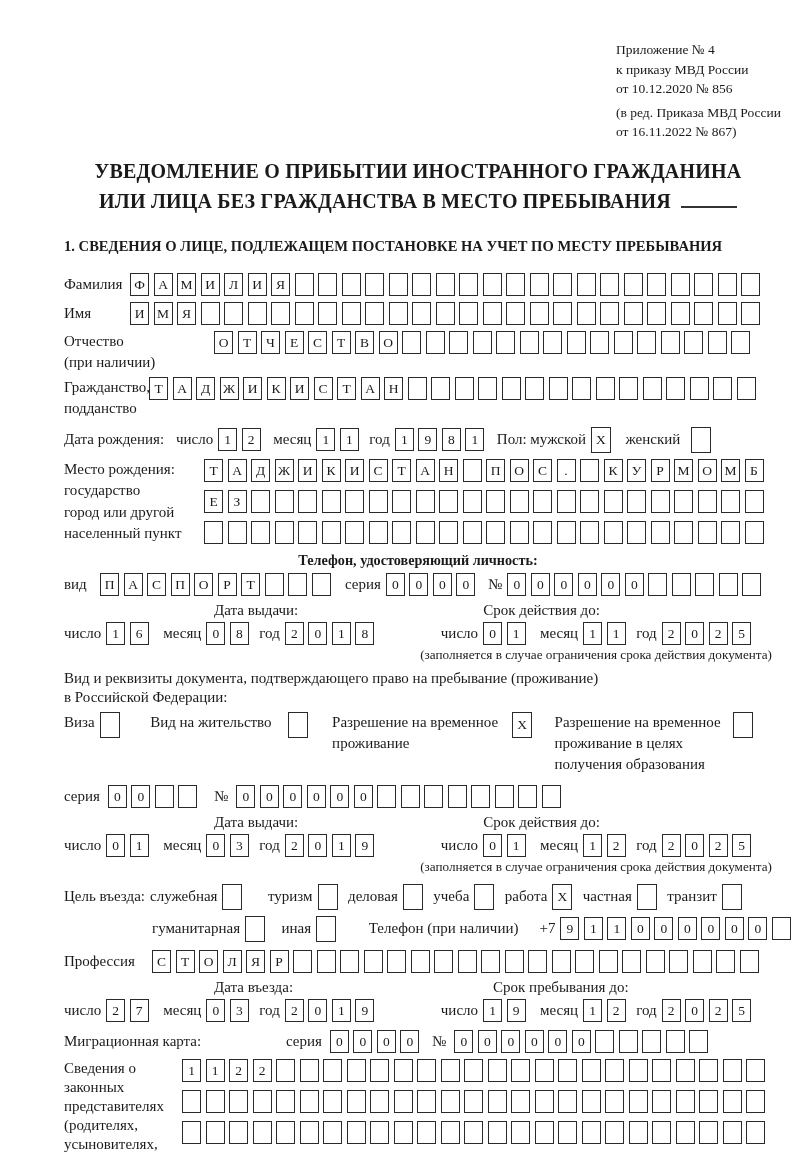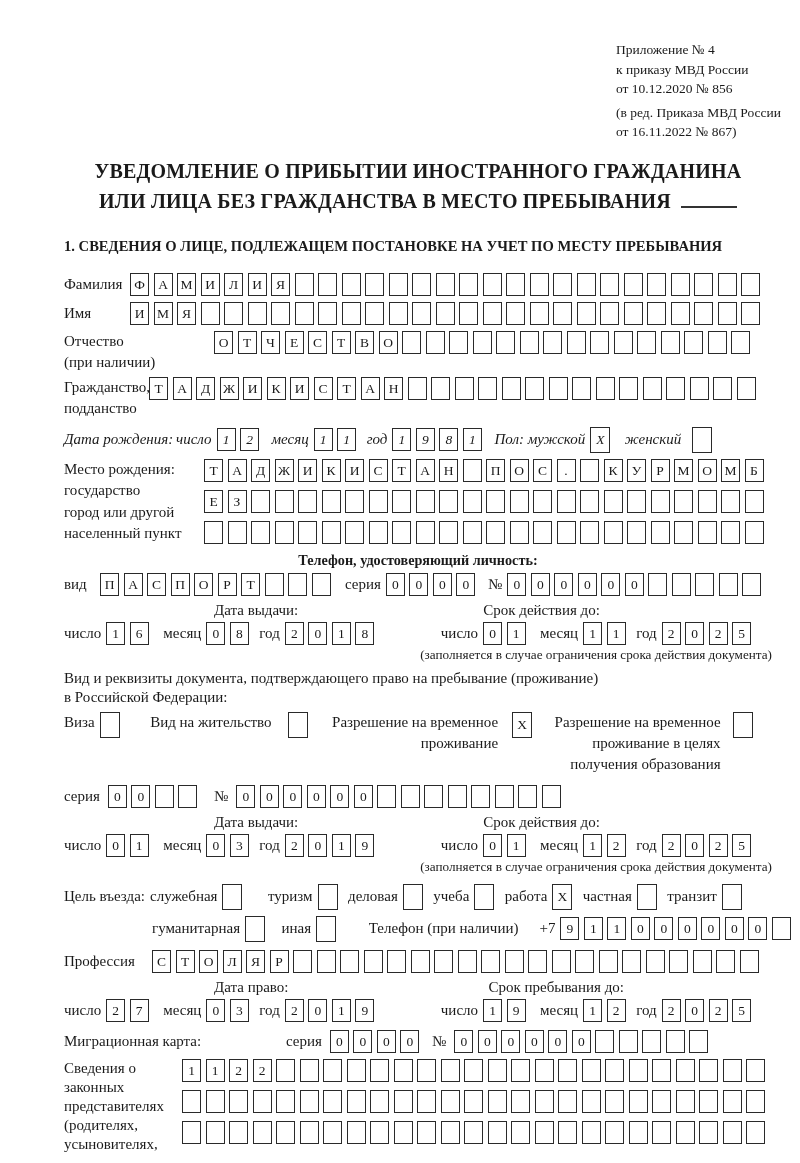--- a/index.html
+++ b/index.html
@@ -39,21 +39,21 @@
   .lw140 { width:140px; } .lw118 { width:118px; line-height:19px !important; }
   .twocol .rowstack .boxes { margin-bottom:8px; }
 
   .dochead { text-align:center; font-weight:bold; font-size:14.2px; margin-top:8px; }
   .subheads { display:flex; font-size:15px; margin-top:6px; }
   .sh1 { margin-left:150px; } .sh2a { margin-left:185px; } .sh2b { margin-left:200px; }
   .note { font-size:13.2px; text-align:right; margin-top:2px; }
   .ptext { font-size:15px; margin-top:7px; }
   .optrow { display:flex; align-items:flex-start; margin-top:6px; }
   .olabel { font-size:15px; line-height:21px; flex:none; }
-  .center { text-align:right; }
+  .center { text-align:left; }
 </style>
 </head>
 <body>
 
 <div class="page">
 
   <div class="hdr">
     <div>Приложение № 4</div>
     <div>к приказу МВД России</div>
     <div>от 10.12.2020 № 856</div>
@@ -197,21 +197,21 @@
         <div class="box"></div>
         <div class="box"></div>
         <div class="box"></div>
         <div class="box"></div>
         <div class="box"></div>
         <div class="box"></div>
         <div class="box"></div>
       </div>
   </div>
 
-  <div class="frow" style="margin-top:8px;font-style:italic;">
+  <div class="frow" style="margin-top:8px;">
     <div class="flabel" style="width:112px;">Дата рождения:</div>
     <div class="dg">
       <span class="slbl">число</span>
       <div class="boxes">
           <div class="box">1</div>
           <div class="box">2</div>
         </div>
     </div>
     <div class="dg" style="margin-left:8px;">
       <span class="slbl">месяц</span>
@@ -606,21 +606,21 @@
         <div class="box"></div>
         <div class="box"></div>
         <div class="box"></div>
         <div class="box"></div>
         <div class="box"></div>
         <div class="box"></div>
       </div>
   </div>
 
   <div class="subheads">
-    <div class="sh1">Дата право:</div>
+    <div class="sh1">Дата въезда:</div>
     <div class="sh2b">Срок пребывания до:</div>
   </div>
 
   <div class="frow" style="margin-top:3px;">
     <div class="dg">
       <span class="slbl">число</span>
       <div class="boxes">
           <div class="box">2</div>
           <div class="box">7</div>
         </div>

